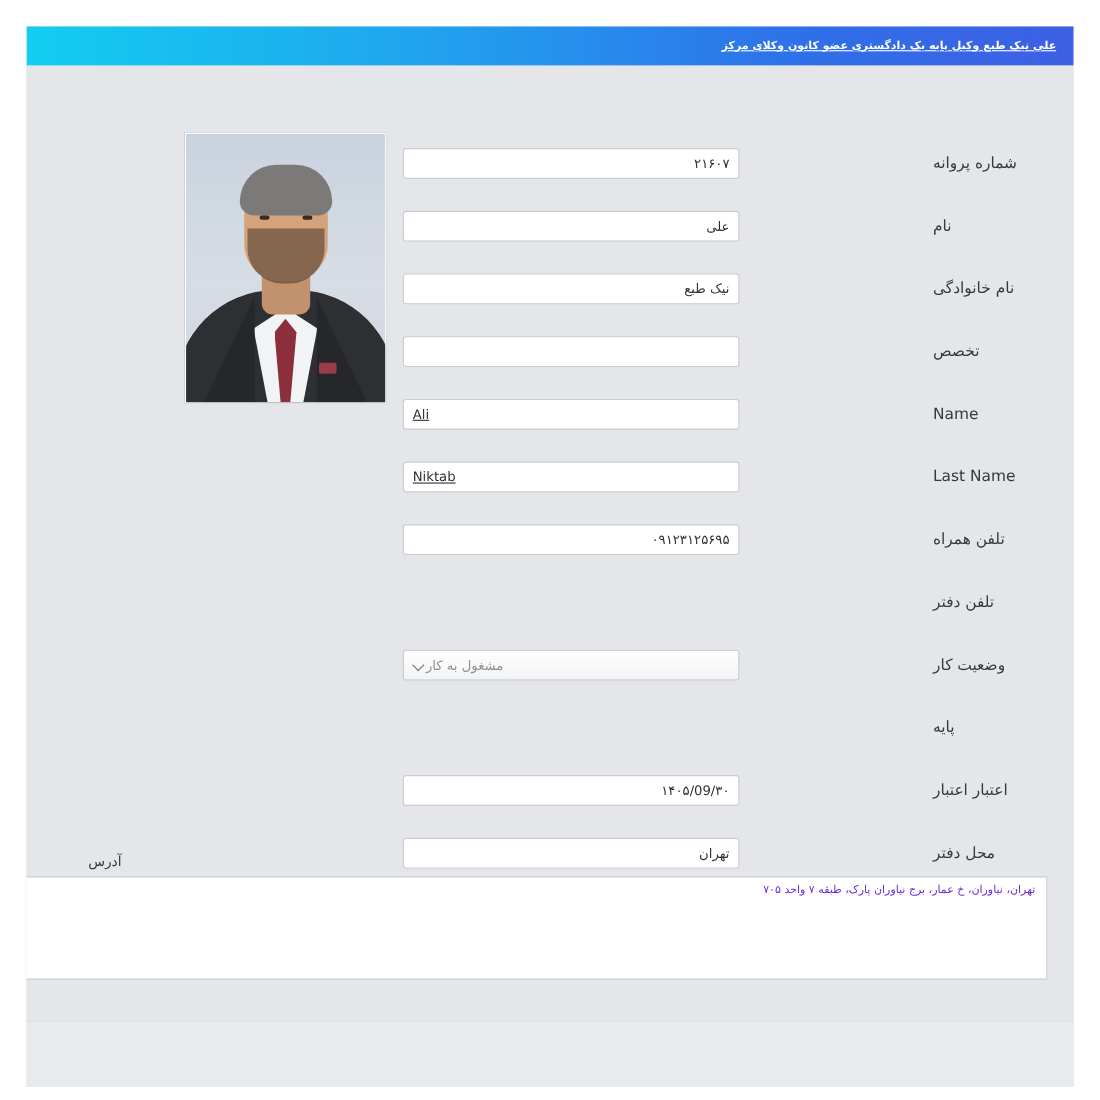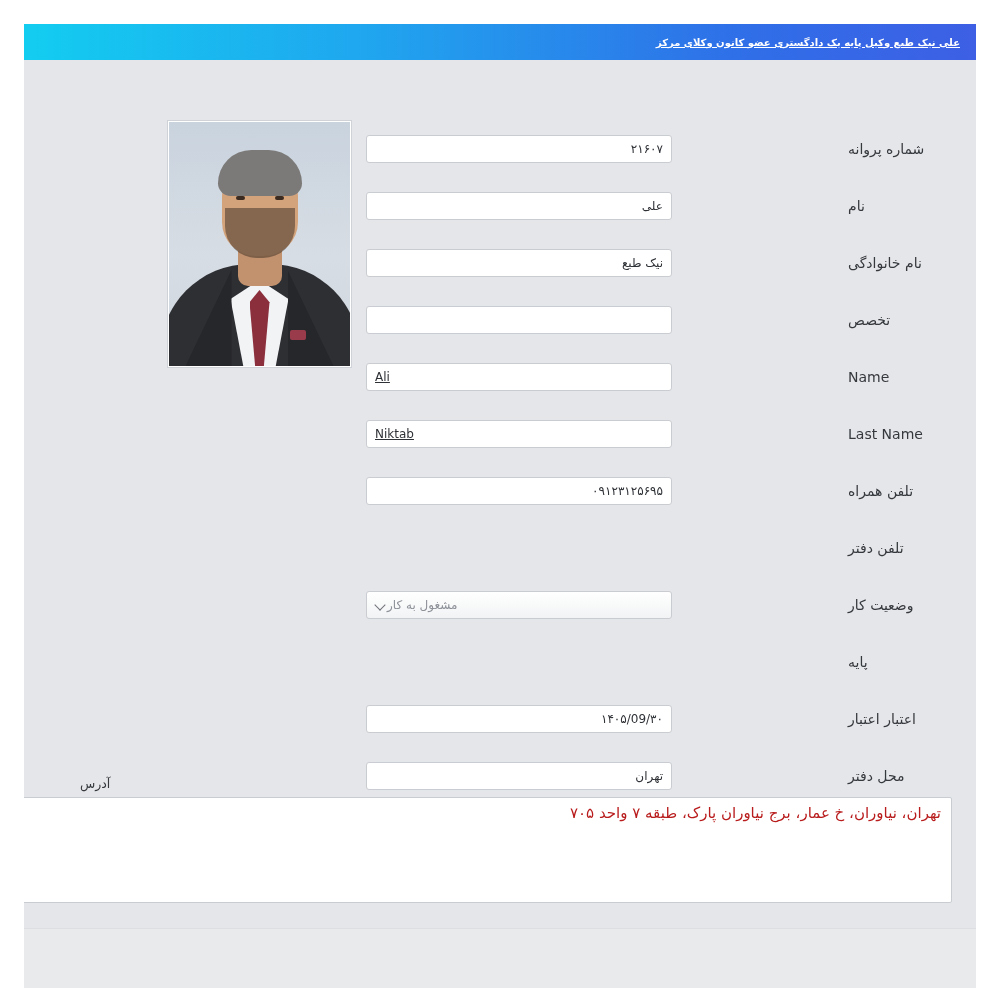--- a/index.html
+++ b/index.html
@@ -281,28 +281,28 @@
     padding-left: 24px;
     box-sizing: border-box;
   }
   .address-label-inner {
     display: block;
     text-align: left;
     padding-left: 0;
   }
   .textarea {
     width: 944px;
-    height: 106px;
+    height: 94px;
     background: #ffffff;
     border: 1px solid #c9ccd1;
     border-radius: 2px;
     box-sizing: border-box;
     padding: 6px 10px;
-    font-size: 15px;
-    color: #b91c1c;
+    font-size: 10px;
+    color: #6d28d9;
     direction: rtl;
     position: relative;
     margin-left: 0;
   }
 
   .footer-band {
     position: absolute;
     left: 0;
     right: 0;
     top: 868px;

